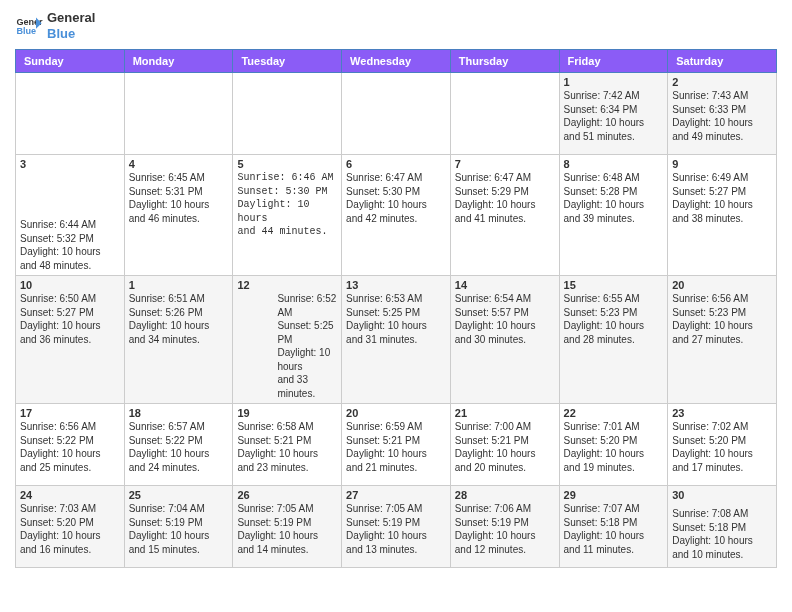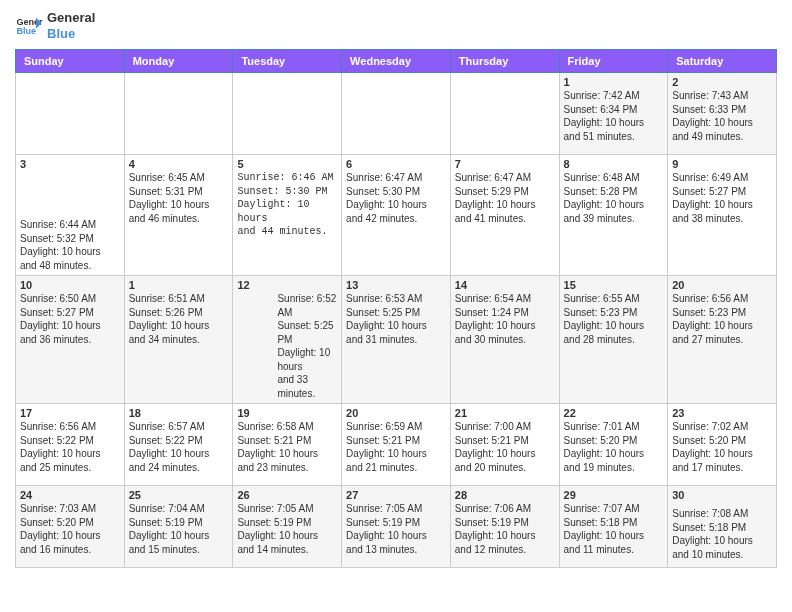--- a/index.html
+++ b/index.html
@@ -215,21 +215,21 @@
           <td>
             <span class="day-num">13</span>
             <div class="day-info" style="white-space: pre-line;">Sunrise: 6:53 AM
 Sunset: 5:25 PM
 Daylight: 10 hours
 and 31 minutes.</div>
           </td>
           <td>
             <span class="day-num">14</span>
             <div class="day-info" style="white-space: pre-line;">Sunrise: 6:54 AM
-Sunset: 1:24 PM
+Sunset: 5:57 PM
 Daylight: 10 hours
 and 30 minutes.</div>
           </td>
           <td>
             <span class="day-num">15</span>
             <div class="day-info" style="white-space: pre-line;">Sunrise: 6:55 AM
 Sunset: 5:23 PM
 Daylight: 10 hours
 and 28 minutes.</div>
           </td>

